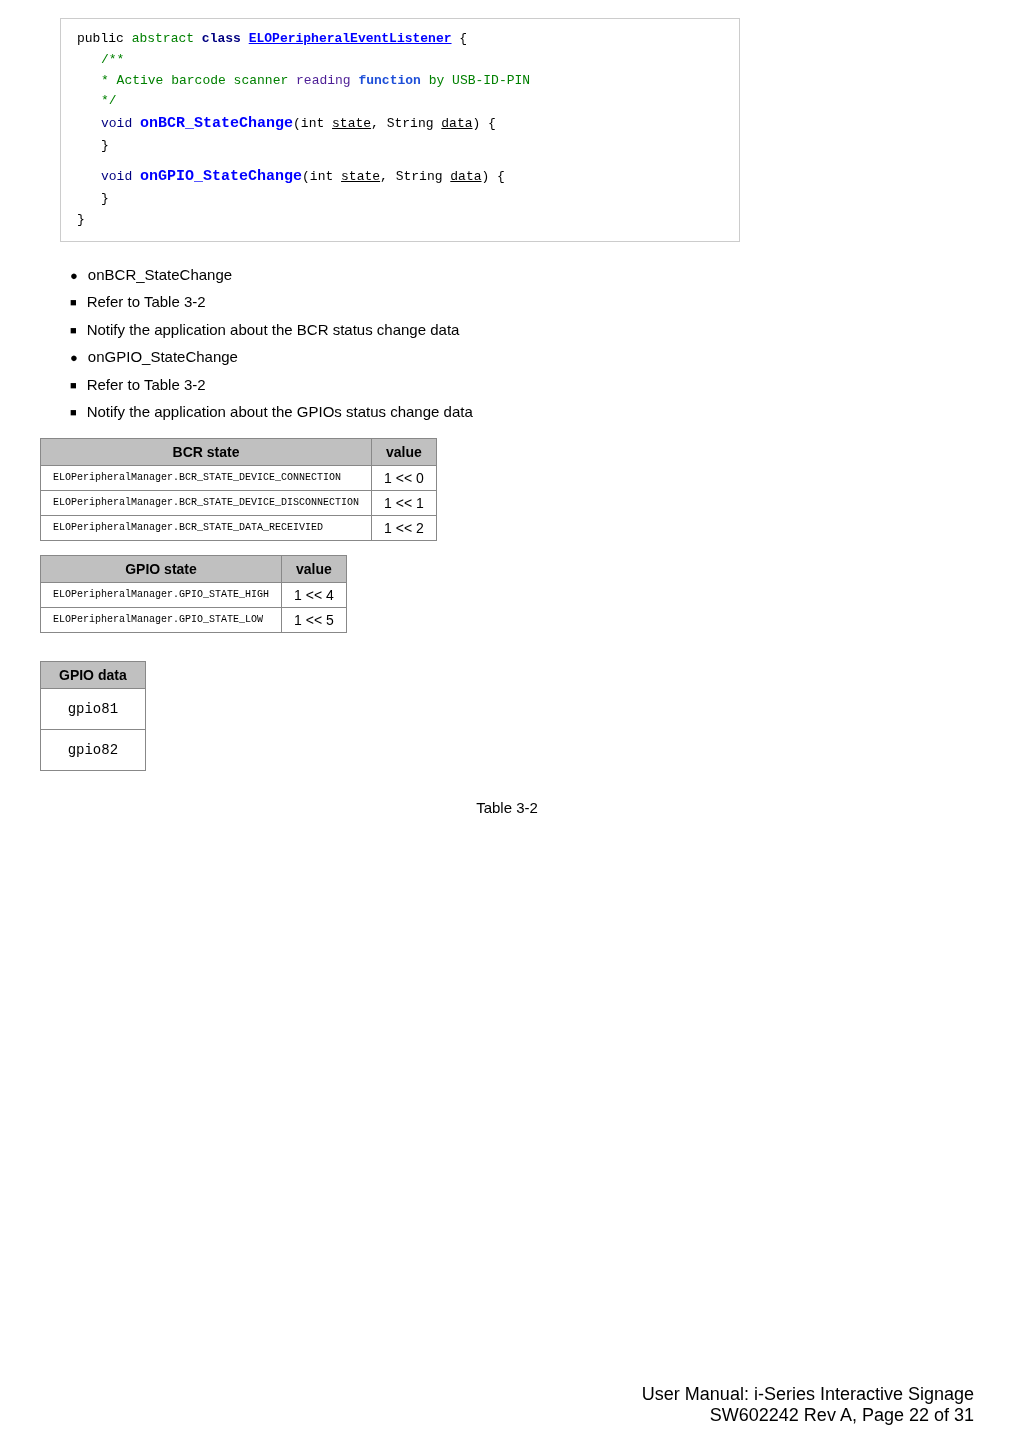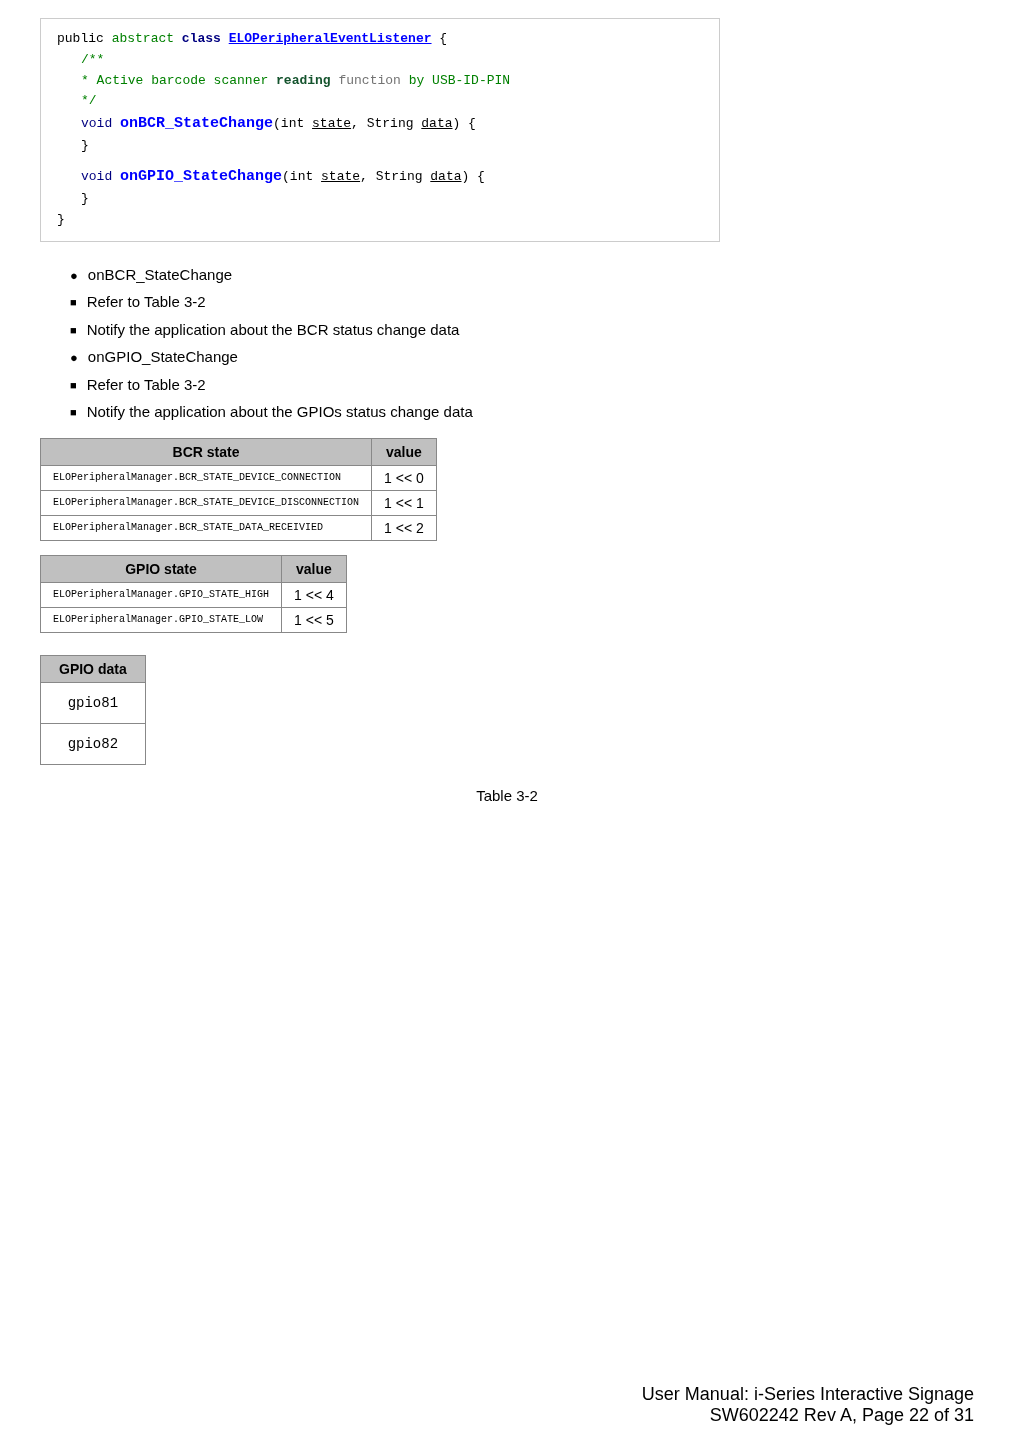--- a/index.html
+++ b/index.html
@@ -21,20 +21,21 @@
     .code-block {
       border: 1px solid #ccc;
       background: #fff;
       font-family: 'Courier New', Courier, monospace;
       font-size: 13px;
       padding: 10px 16px;
       line-height: 1.6;
       margin-bottom: 16px;
       display: inline-block;
       min-width: 680px;
+      margin-left: 20px;
     }
     .code-block .kw-public { color: #000; }
     .code-block .kw-abstract { color: #008000; }
     .code-block .kw-class { color: #000080; font-weight: bold; }
     .code-block .classname { color: #0000ff; font-weight: bold; text-decoration: underline; }
     .code-block .comment { color: #008000; }
     .code-block .kw-void { color: #000080; }
     .code-block .methodname { color: #0000ff; font-weight: bold; font-size: 15px; }
     .code-indent { padding-left: 24px; }
 
@@ -84,21 +85,21 @@
       text-align: center;
     }
     .data-table td:first-child {
       text-align: left;
       font-family: 'Courier New', Courier, monospace;
       font-size: 10px;
     }
 
     .gpio-data-table {
       border-collapse: collapse;
-      margin: 22px 0;
+      margin: 28px 0;
       font-size: 14px;
     }
     .gpio-data-table th {
       background: #c0c0c0;
       font-weight: bold;
       border: 1px solid #888;
       padding: 5px 18px;
       text-align: center;
     }
     .gpio-data-table td {
@@ -127,21 +128,21 @@
   </style>
 </head>
 <body>
 
 <div class="page-content">
 
   
   <div class="code-block">
     <div><span class="kw-public">public</span> <span class="kw-abstract">abstract</span> <span class="kw-class">class</span> <span class="classname">ELOPeripheralEventListener</span> {</div>
     <div class="code-indent"><span class="comment">/**</span></div>
-    <div class="code-indent"><span class="comment"> * Active barcode scanner <span style="color:#14532d;font-weight:bold;">reading</span> <span style="color:#737373;font-weight:normal;">function</span> by USB-ID-PIN</span></div>
+    <div class="code-indent"><span class="comment"> * Active barcode scanner <span style="color:#4c1d95;font-weight:normal;">reading</span> <span style="color:#1d4ed8;font-weight:bold;">function</span> by USB-ID-PIN</span></div>
     <div class="code-indent"><span class="comment"> */</span></div>
     <div class="code-indent"><span class="kw-void">void </span><span class="methodname">onBCR_StateChange</span><span>(int <u>state</u>, String <u>data</u>) {</span></div>
     <div class="code-indent">}</div>
     <div style="height:8px;"></div>
     <div class="code-indent"><span class="kw-void">void </span><span class="methodname">onGPIO_StateChange</span><span>(int <u>state</u>, String <u>data</u>) {</span></div>
     <div class="code-indent">}</div>
     <div>}</div>
   </div>
 
   

